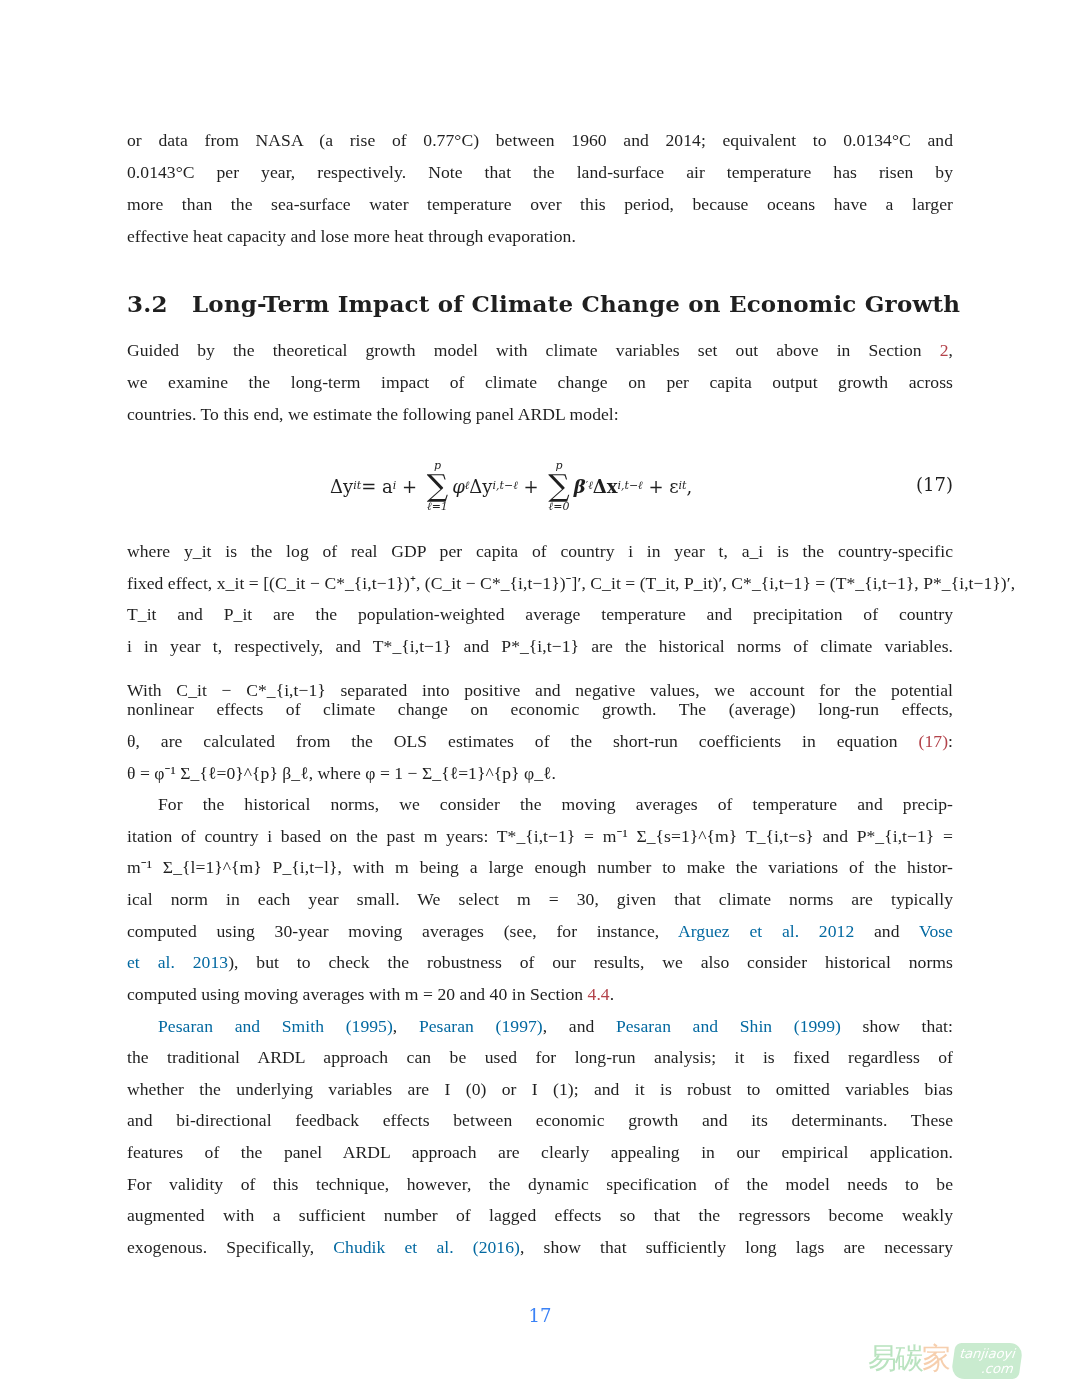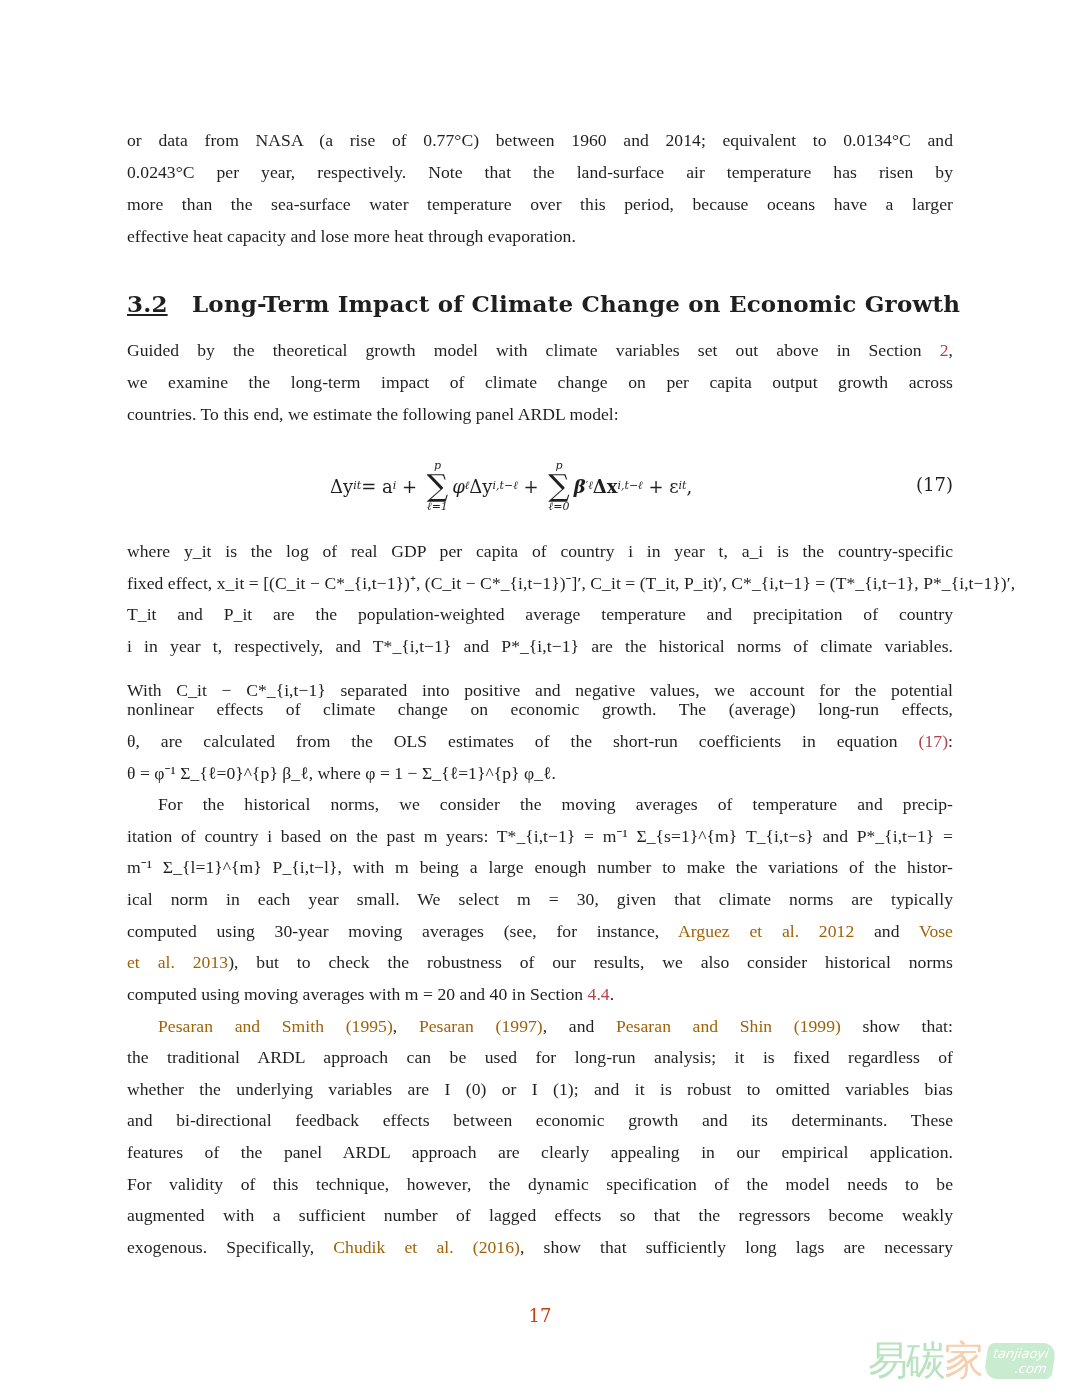--- a/index.html
+++ b/index.html
@@ -16,22 +16,22 @@
     letter-spacing: 0.05px;
     font-family: Liberation Serif, serif;
   }
   .line.last { text-align-last: left; }
   .indent { padding-left: 31px; box-sizing: border-box; }
   .heading {
     position: absolute; left: 0; top: 163px; width: 826px;
     font-size: 23px; font-weight: bold; line-height: 34px; white-space: nowrap;
     letter-spacing: 0.2px;
   }
-  .heading .num { display: inline-block; width: 65px; text-decoration: underline; }
-  .link-blue { color: #a16207; }
+  .heading .num { display: inline-block; width: 65px; }
+  .link-blue { color: #0369a1; }
   .link-red { color: #b3424a; }
   i.m { }
   b.m { font-weight: bold; }
   sub, sup { font-size: 11px; line-height: 0; }
   .eq {
     position: absolute; left: 0; top: 326px; width: 826px; height: 72px;
   }
   .eq-body {
     position: absolute; left: 203px; top: 0; height: 72px;
     font-size: 18px; white-space: nowrap; display: flex; align-items: center;
@@ -40,43 +40,43 @@
     display: inline-flex; flex-direction: column; align-items: center;
     margin: 0 4px; line-height: 1;
   }
   .sum .lim { font-size: 11px; font-style: italic; }
   .sum .sig { font-size: 30px; line-height: 30px; }
   .eq-num {
     position: absolute; right: 0; top: 19px; font-size: 18px; line-height: 32px;
   }
   .page-number {
     position: absolute; left: 0; width: 1080px; top: 1303px; text-align: center;
-    font-size: 18px; line-height: 26px; color: #c2410c;
+    font-size: 18px; line-height: 26px; color: #3b82f6;
   }
   .watermark {
     position: absolute; left: 868px; top: 1330px; width: 210px; height: 62px;
     display: flex; align-items: center; gap: 4px;
   }
-  .wm-chars { font-family: Liberation Serif, serif; font-size: 40px; line-height: 50px; letter-spacing: -2px; }
+  .wm-chars { font-family: Liberation Mono, monospace; font-size: 29px; line-height: 50px; letter-spacing: -2px; }
   .wm-c1, .wm-c2 { color: #b9e3bf; }
   .wm-c3 { color: #f6cfae; }
   .wm-badge {
     background: #c9ebcf; color: #ffffff; border-radius: 6px 14px 6px 14px;
     font-family: "DejaVu Sans", sans-serif; font-style: italic;
     font-size: 13px; line-height: 15px; padding: 3px 6px; text-align: right;
     transform: skewX(-8deg);
   }
 </style>
 </head>
 <body>
 
 <div class="page">
 
   <div class="line" style="top:0px">or data from NASA (a rise of 0.77°C) between 1960 and 2014; equivalent to 0.0134°C and</div>
-  <div class="line" style="top:32px">0.0243°C per year, respectively. Note that the land-surface air temperature has risen by</div>
+  <div class="line" style="top:32px">0.0143°C per year, respectively. Note that the land-surface air temperature has risen by</div>
   <div class="line" style="top:64px">more than the sea-surface water temperature over this period, because oceans have a larger</div>
   <div class="line last" style="top:96px">effective heat capacity and lose more heat through evaporation.</div>
 
   <div class="heading">
     <span class="num">3.2</span><span>Long-Term Impact of Climate Change on Economic Growth</span>
   </div>
 
   <div class="line" style="top:210px">
     <span>Guided by the theoretical growth model with climate variables set out above in Section </span><span class="link-red">2</span><span>,</span>
   </div>

